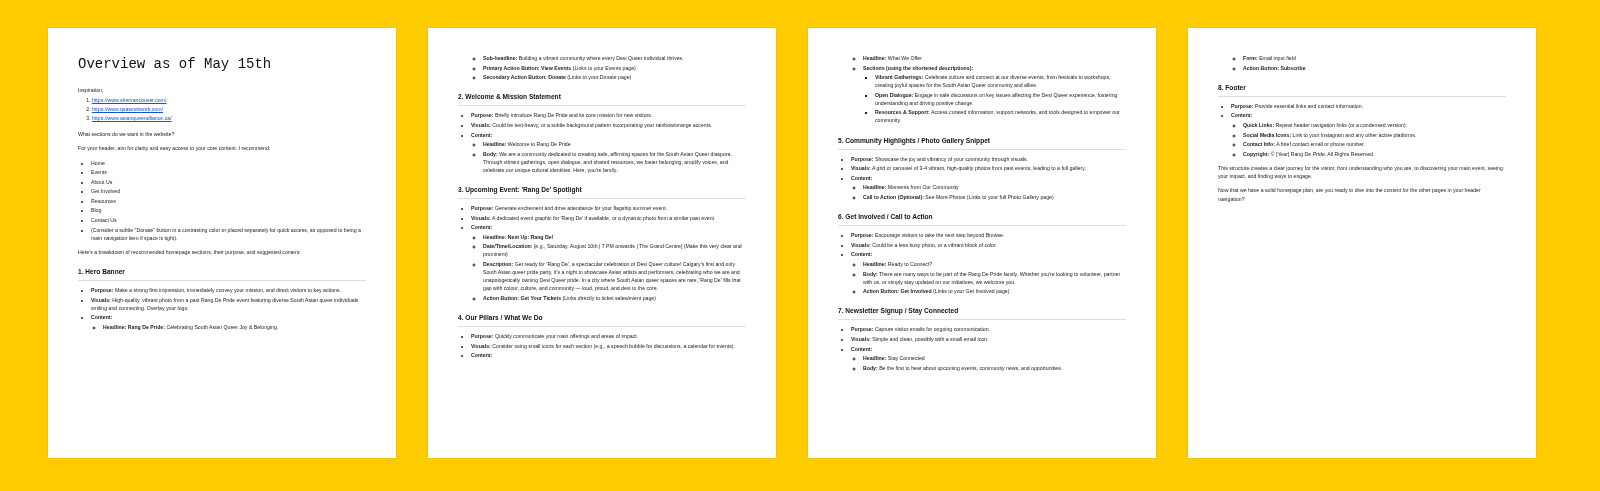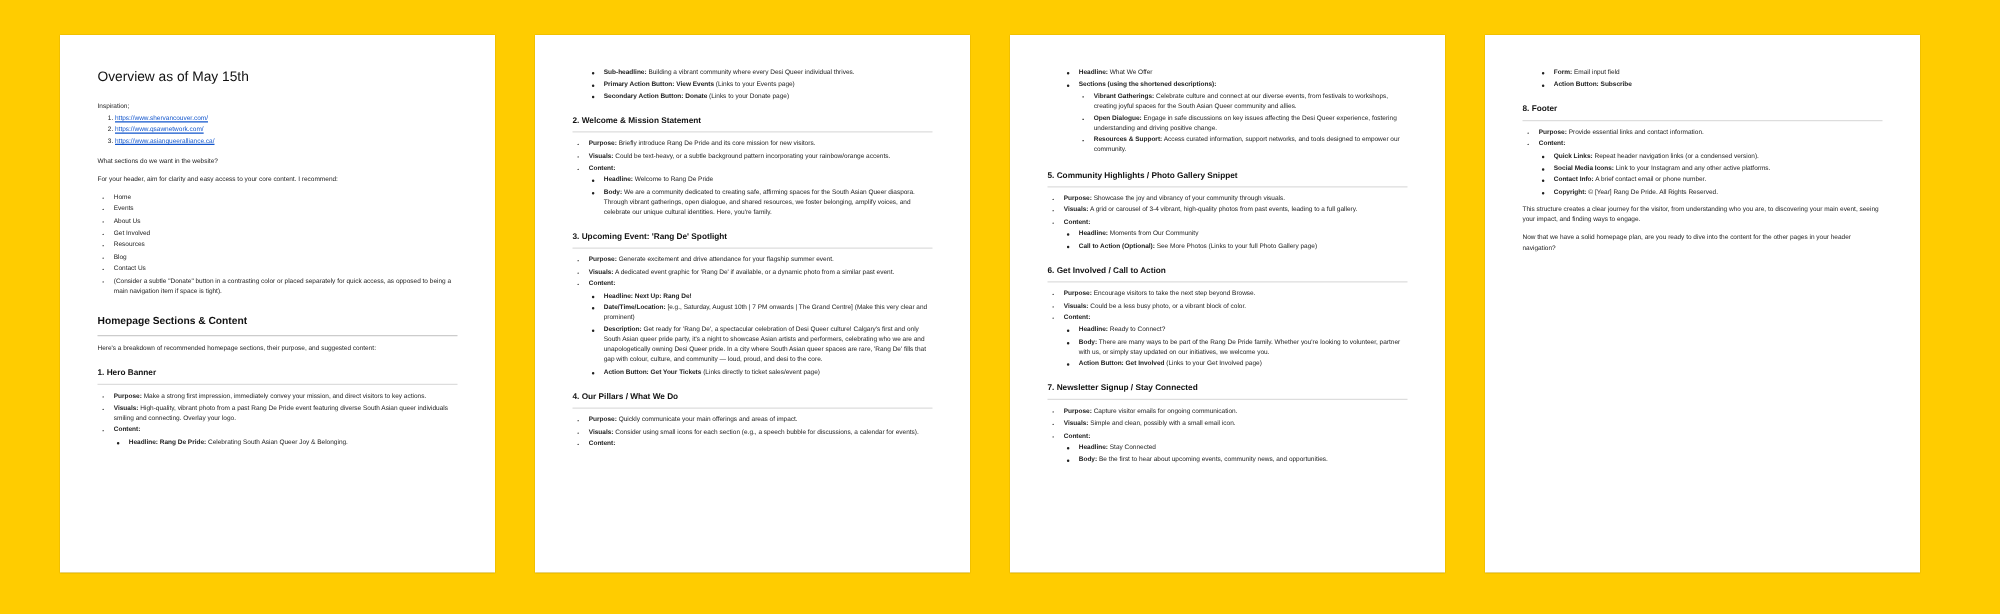--- a/index.html
+++ b/index.html
@@ -29,24 +29,25 @@
     overflow: hidden;
     position: relative;
     box-shadow: 0 0 1px rgba(0,0,0,0.25);
   }
   .page-inner {
     font-size: 5.2px;
     line-height: 1.55;
     color: #222;
   }
   h1.doc-title {
-    font-size: 11px;
+    font-size: 14px;
     font-weight: 400;
     margin: 0 0 10px 0;
     color: #111;
+    font-family: Liberation Mono, monospace;
   }
   h2.sec-title {
     font-size: 8.2px;
     font-weight: 700;
     margin: 14px 0 6px 0;
     color: #111;
     border-bottom: 1px solid #ccc;
     padding-bottom: 4px;
   }
   h3.sub-title {
@@ -142,21 +143,20 @@
         <li>Home</li>
         <li>Events</li>
         <li>About Us</li>
         <li>Get Involved</li>
         <li>Resources</li>
         <li>Blog</li>
         <li>Contact Us</li>
         <li>(Consider a subtle "Donate" button in a contrasting color or placed separately for quick access, as opposed to being a main navigation item if space is tight).</li>
       </ul>
 
-      <h2 class="sec-title">Homepage Sections &amp; Content</h2>
       <p class="para">Here's a breakdown of recommended homepage sections, their purpose, and suggested content:</p>
 
       <h3 class="sub-title">1. Hero Banner</h3>
       <ul class="lvl1">
         <li><b>Purpose:</b><span> Make a strong first impression, immediately convey your mission, and direct visitors to key actions.</span></li>
         <li><b>Visuals:</b><span> High-quality, vibrant photo from a past Rang De Pride event featuring diverse South Asian queer individuals smiling and connecting. Overlay your logo.</span></li>
         <li>
           <b>Content:</b>
           <ul class="lvl2">
             <li><b>Headline: Rang De Pride:</b><span> Celebrating South Asian Queer Joy &amp; Belonging.</span></li>

